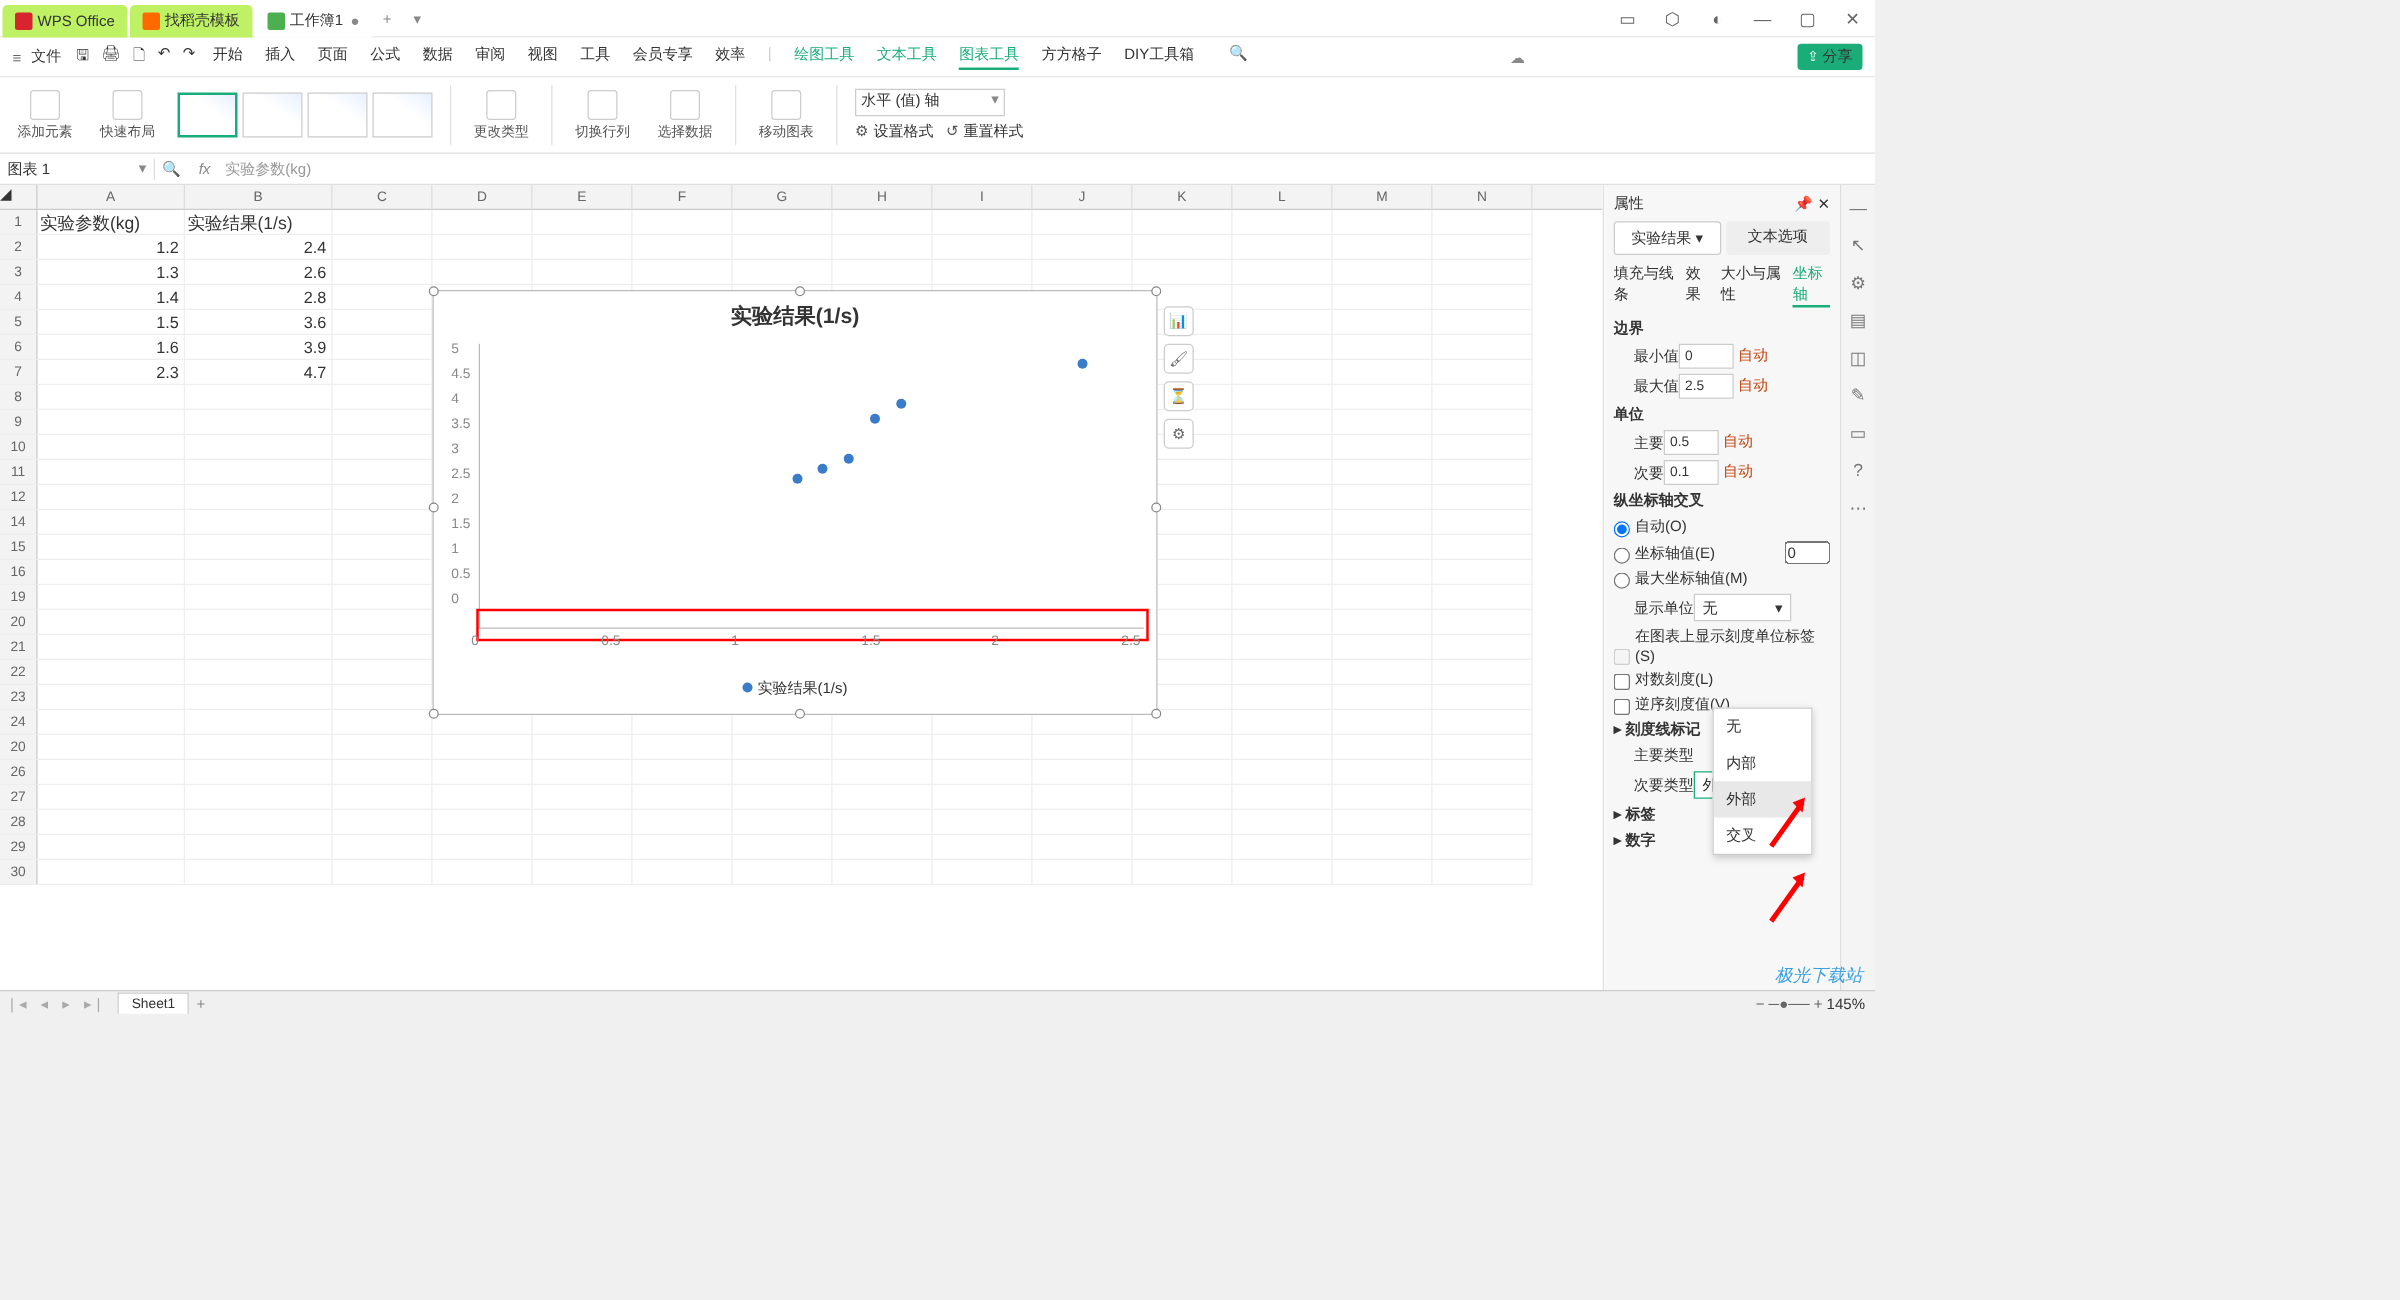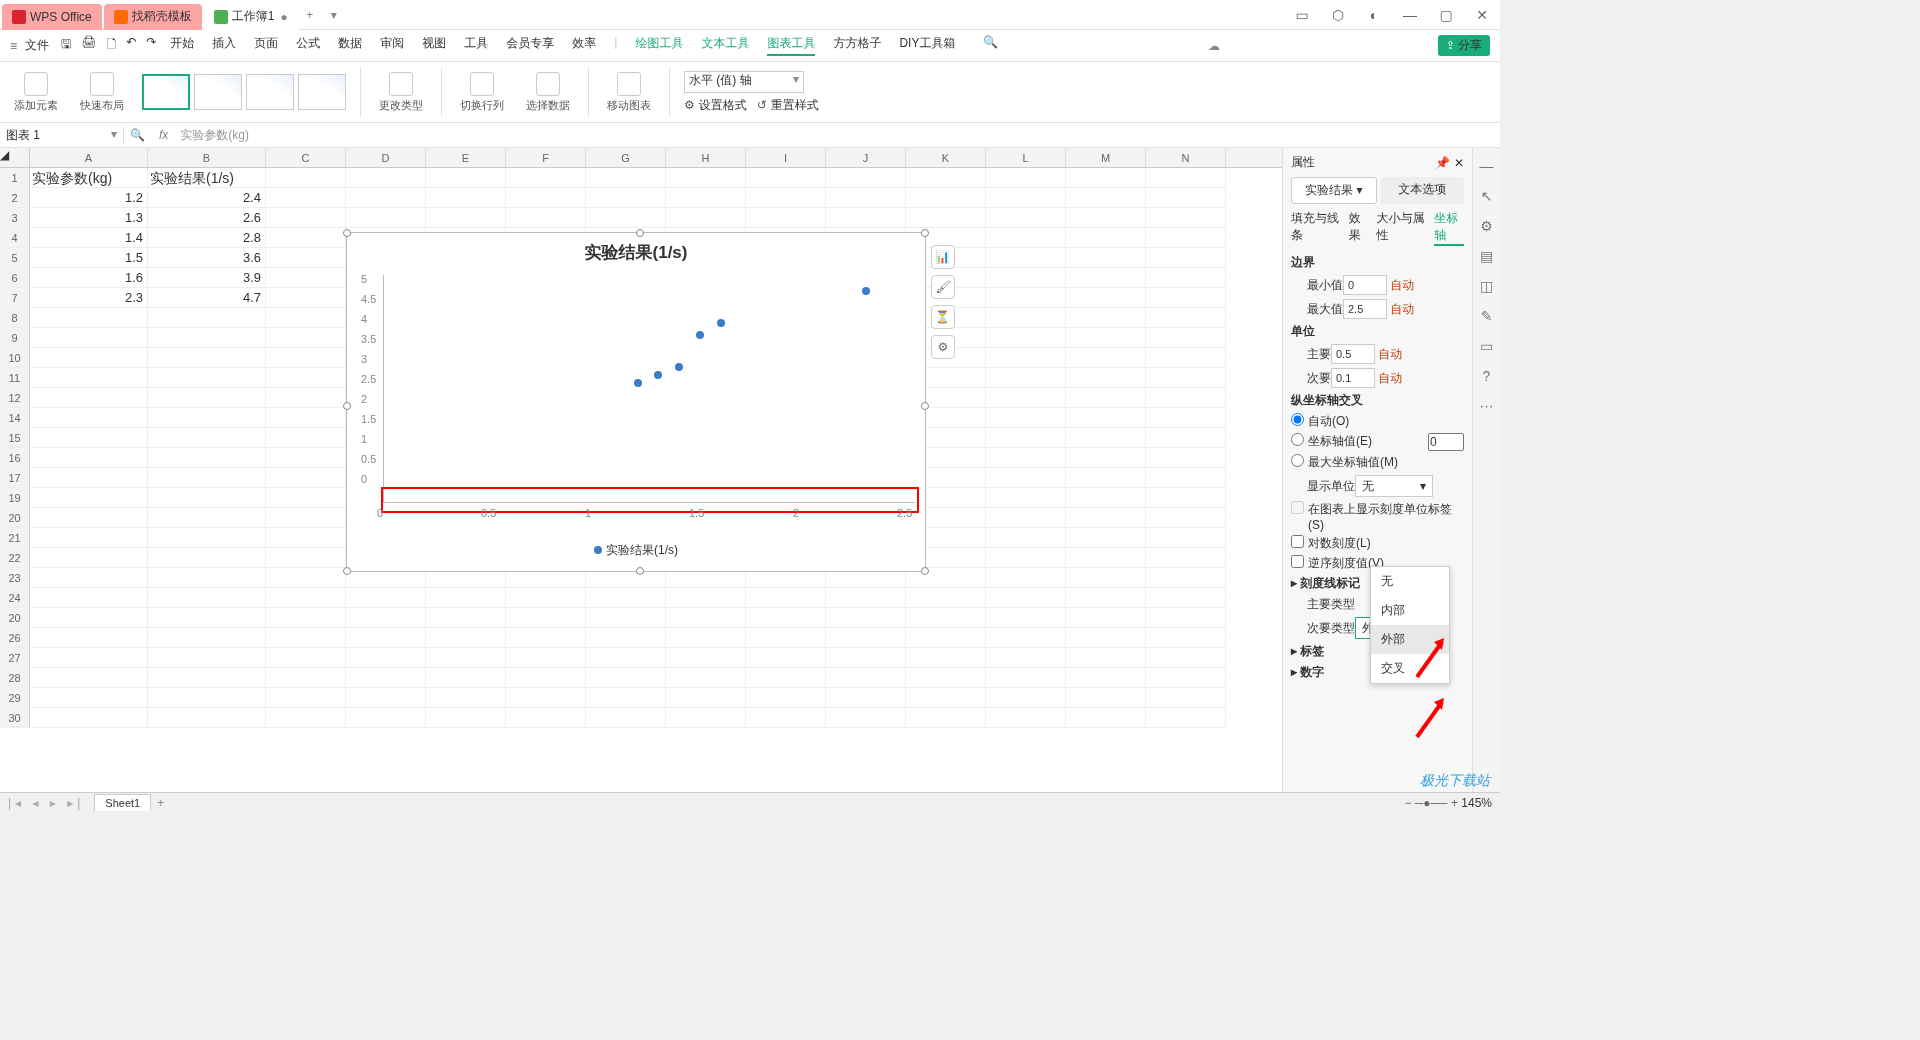--- a/index.html
+++ b/index.html
@@ -1,18 +1,18 @@
 <!DOCTYPE html>
 <html><head>
 <meta charset="utf-8">
 <style>
 *{margin:0;padding:0;box-sizing:border-box;font-family:"Microsoft YaHei",sans-serif;font-size:12px;color:#333}
 body{background:#f0f0f0;width:1500px;height:812px;overflow:hidden;position:relative}
 .title-bar{height:30px;background:#fff;display:flex;align-items:center;border-bottom:1px solid #e0e0e0}
-.tab{height:26px;display:flex;align-items:center;padding:0 10px;margin:4px 0 0 2px;border-radius:4px 4px 0 0;background:#fca5a5;max-width:140px}
+.tab{height:26px;display:flex;align-items:center;padding:0 10px;margin:4px 0 0 2px;border-radius:4px 4px 0 0;background:#bef264;max-width:140px}
 .tab.active{background:#fff}
 .tab-icon{width:14px;height:14px;margin-right:4px;border-radius:2px}
 .wps-icon{background:#d9232e}
 .orange-icon{background:#ff6a00}
 .green-icon{background:#4caf50}
 .tab-close{margin-left:6px;color:#888}
 .newtab{width:24px;text-align:center;color:#888}
 .window-controls{margin-left:auto;display:flex;align-items:center}
 .window-controls span{width:36px;text-align:center;color:#666;font-size:14px}
 .menu-bar{height:32px;background:#fff;display:flex;align-items:center;padding:0 10px;border-bottom:1px solid #e0e0e0}
@@ -64,21 +64,21 @@
 .pp-head{display:flex;justify-content:space-between;align-items:center;margin-bottom:6px}
 .pp-tabs{display:flex;gap:4px;margin-bottom:6px}
 .pp-tab{flex:1;text-align:center;padding:4px;background:#eee;border-radius:3px}
 .pp-tab.sel{background:#fff;border:1px solid #ccc}
 .pp-sub{display:flex;gap:8px;font-size:11px;margin-bottom:8px;color:#666}
 .pp-sub span.act{color:#1aad7a;border-bottom:2px solid #1aad7a}
 .pp-section{font-size:12px;font-weight:bold;margin:2px 0 4px}
 .pp-row{display:flex;align-items:center;justify-content:flex-start;margin:4px 16px;font-size:11px;color:#555}
 .pp-row input[type=text]{width:44px;height:20px;border:1px solid #ccc;padding:0 4px;font-size:11px}
 .pp-row .auto{color:#c2410c}
-.pp-radio{display:flex;align-items:flex-start;gap:4px;margin:3px 0;font-size:11px;color:#555}
+.pp-radio{display:flex;align-items:flex-end;gap:4px;margin:3px 0;font-size:11px;color:#555}
 .dropdown{position:absolute;right:56px;bottom:84px;width:80px;background:#fff;border:1px solid #ccc;box-shadow:0 2px 6px rgba(0,0,0,.2)}
 .dropdown div{padding:6px 10px;font-size:12px}
 .dropdown div.hl{background:#e8e8e8}
 .minor-sel{width:78px;height:22px;border:1px solid #1aad7a;background:#fff;padding:0 6px;display:flex;justify-content:space-between;align-items:center}
 .right-bar{width:28px;background:#f4f4f4;border-left:1px solid #ddd;display:flex;flex-direction:column;align-items:center;gap:14px;padding-top:10px}
 .right-bar span{color:#777;font-size:14px}
 .sheet-tabs{position:absolute;bottom:0;left:0;right:0;height:20px;background:#f0f0f0;display:flex;align-items:center;padding:0 8px;border-top:1px solid #ccc}
 .st-arrows{color:#aaa;margin-right:10px;letter-spacing:4px}
 .st{padding:2px 10px;background:#fff;border:1px solid #ccc;border-bottom:none;font-size:11px}
 .watermark{position:absolute;right:10px;bottom:22px;font-size:14px;color:#3aa0e0;font-style:italic}
@@ -470,37 +470,20 @@
           <div class="cell"></div>
           <div class="cell"></div>
           <div class="cell"></div>
           <div class="cell"></div>
           <div class="cell"></div>
           <div class="cell"></div>
           <div class="cell"></div>
           <div class="cell"></div>
         </div>
         <div class="row">
-          <div class="rh">17</div>
-          <div class="cell big"></div>
-          <div class="cell big"></div>
-          <div class="cell"></div>
-          <div class="cell"></div>
-          <div class="cell"></div>
-          <div class="cell"></div>
-          <div class="cell"></div>
-          <div class="cell"></div>
-          <div class="cell"></div>
-          <div class="cell"></div>
-          <div class="cell"></div>
-          <div class="cell"></div>
-          <div class="cell"></div>
-          <div class="cell"></div>
-        </div>
-        <div class="row">
           <div class="rh">19</div>
           <div class="cell big"></div>
           <div class="cell big"></div>
           <div class="cell"></div>
           <div class="cell"></div>
           <div class="cell"></div>
           <div class="cell"></div>
           <div class="cell"></div>
           <div class="cell"></div>
           <div class="cell"></div>

